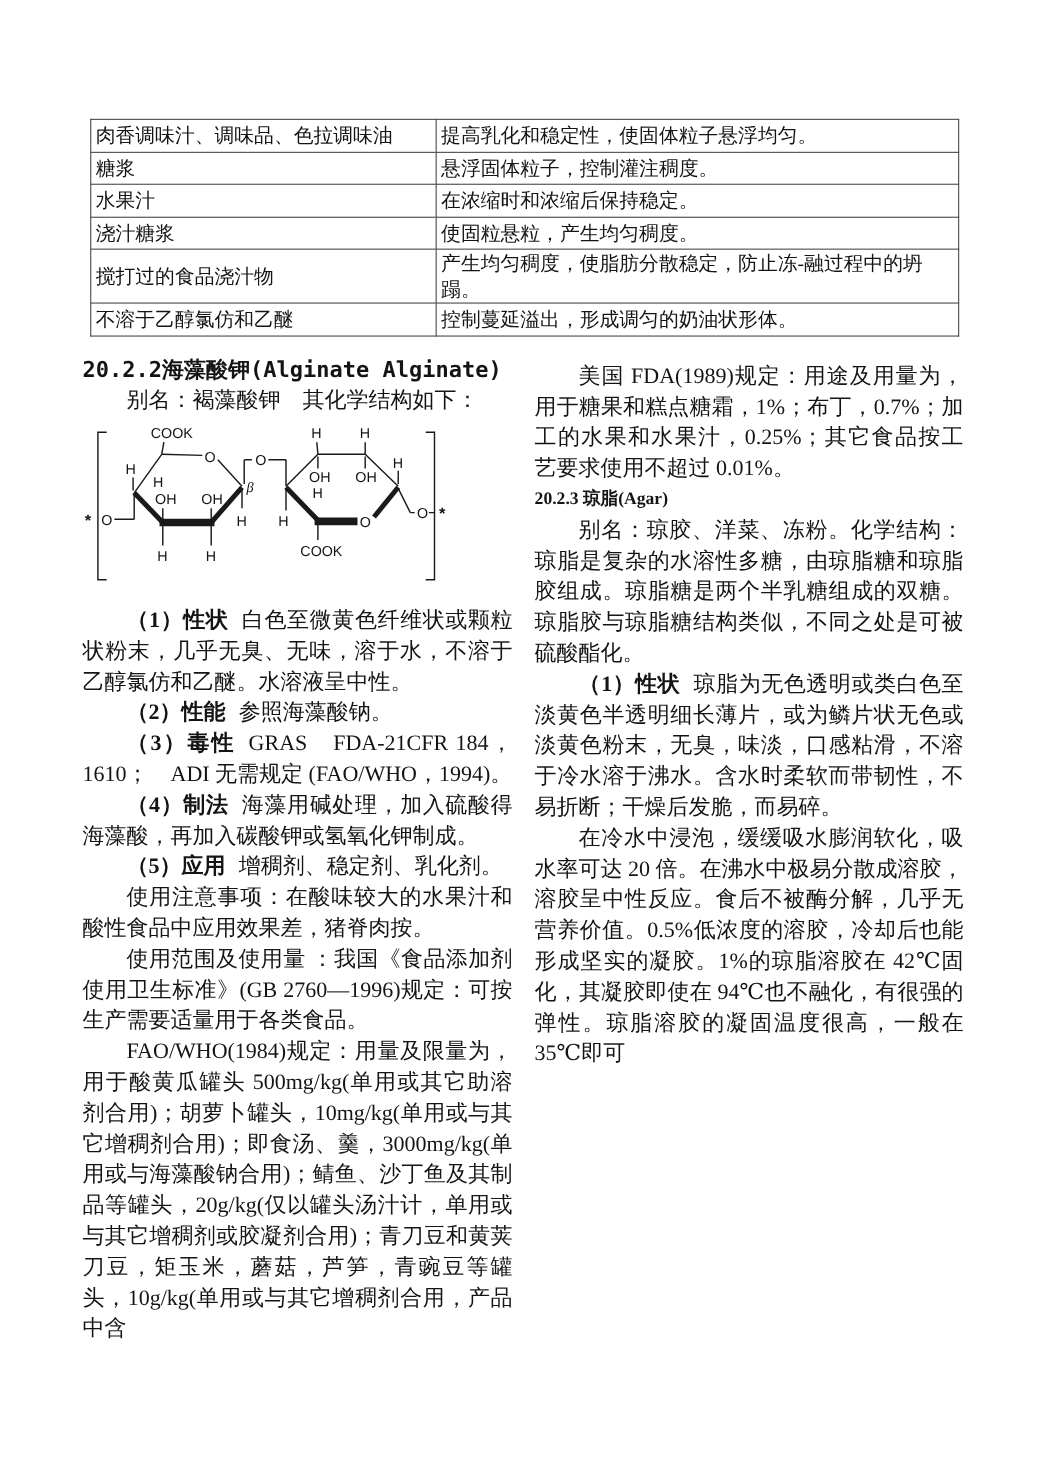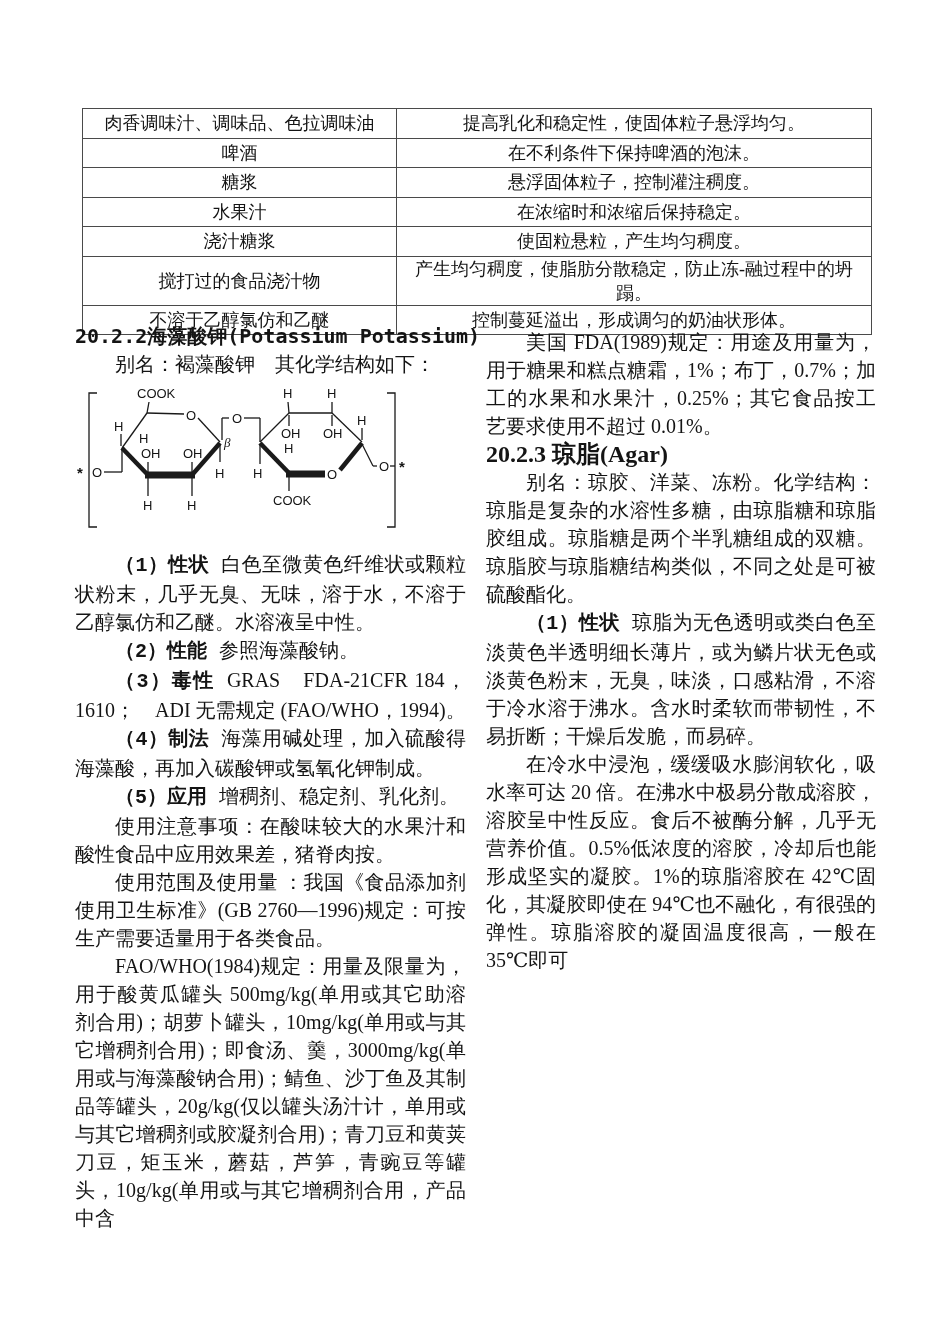--- a/index.html
+++ b/index.html
@@ -10,44 +10,44 @@
   }
   .page { position:absolute; inset:0; overflow:hidden; }
 
   
   table.apps {
     position:absolute; left:82px; top:108px; width:790px;
     border-collapse:collapse; table-layout:fixed;
   }
   table.apps td {
     border:1.5px solid #4a4a4a; height:28.5px; padding:0 4px;
-    text-align:center; vertical-align:middle; font-size:18px; color:#141414;margin-top:48px;
+    vertical-align:middle; font-size:18px; color:#141414;margin-top:48px;
   }
   td.use-col { width:305px; }
 
   
   .col {
     position:absolute; top:322px; width:391px;
     font-size:20px; line-height:28px; text-align:justify; text-justify:inter-character;
   }
   .col-left  { left:75px; }
   .col-right { left:486px; width:390px; padding-top:6px; }
 
   h2.head-mono {
     margin:0; font-family:"DejaVu Sans Mono","Liberation Sans",monospace;
     font-weight:bold; font-size:20px; line-height:28px; white-space:nowrap; text-align:left;
   }
   h2.head-serif {
     margin:0; font-family:"Liberation Serif","DejaVu Serif",serif;
-    font-weight:bold; font-size:24px; line-height:28px; text-align:left;
+    font-weight:bold; font-size:16px; line-height:28px; text-align:left;
   }
   p { margin:0; text-indent:2em; }
   p.noindent { text-indent:0; }
   .plabel {
-    font-family:Liberation Mono, monospace;
+    font-family:Liberation Serif, serif;
     font-weight:bold; margin-right:12px;
   }
   .plabel:empty { display:none; margin:0; }
 
   
   svg.structure { display:block; margin:8px 0 14px 2px; }
   svg.structure line, svg.structure polyline, svg.structure path {
     stroke:#1a1a1a; fill:none; stroke-width:1.3;
   }
   svg.structure .bold-mid { stroke-width:7; }
@@ -64,24 +64,20 @@
 
 <div class="page">
 
   <table class="apps">
     <tbody>
       <tr>
         <td class="use-col">肉香调味汁、调味品、色拉调味油</td>
         <td>提高乳化和稳定性，使固体粒子悬浮均匀。</td>
       </tr>
       <tr>
-        <td class="use-col">啤酒</td>
-        <td>在不利条件下保持啤酒的泡沫。</td>
-      </tr>
-      <tr>
         <td class="use-col">糖浆</td>
         <td>悬浮固体粒子，控制灌注稠度。</td>
       </tr>
       <tr>
         <td class="use-col">水果汁</td>
         <td>在浓缩时和浓缩后保持稳定。</td>
       </tr>
       <tr>
         <td class="use-col">浇汁糖浆</td>
         <td>使固粒悬粒，产生均匀稠度。</td>
@@ -91,21 +87,21 @@
         <td>产生均匀稠度，使脂肪分散稳定，防止冻-融过程中的坍蹋。</td>
       </tr>
       <tr>
         <td class="use-col">不溶于乙醇氯仿和乙醚</td>
         <td>控制蔓延溢出，形成调匀的奶油状形体。</td>
       </tr>
     </tbody>
   </table>
 
   <div class="col col-left">
-    <h2 class="head-mono">20.2.2海藻酸钾(Potassium Potassium)</h2>
+    <h2 class="head-mono">20.2.2海藻酸钾(Alginate Alginate)</h2>
     <p>别名：褐藻酸钾　其化学结构如下：</p>
 
     <svg class="structure" width="332" height="150" viewBox="0 0 332 150">
 
       <polyline points="20,7 12,7 12,141 20,141"></polyline>
       <text class="star" x="0" y="92">*</text>
       <text x="15" y="91">O</text>
       <line x1="27" y1="86" x2="45" y2="86"></line>
       <line x1="45" y1="86" x2="45" y2="62"></line>
 

